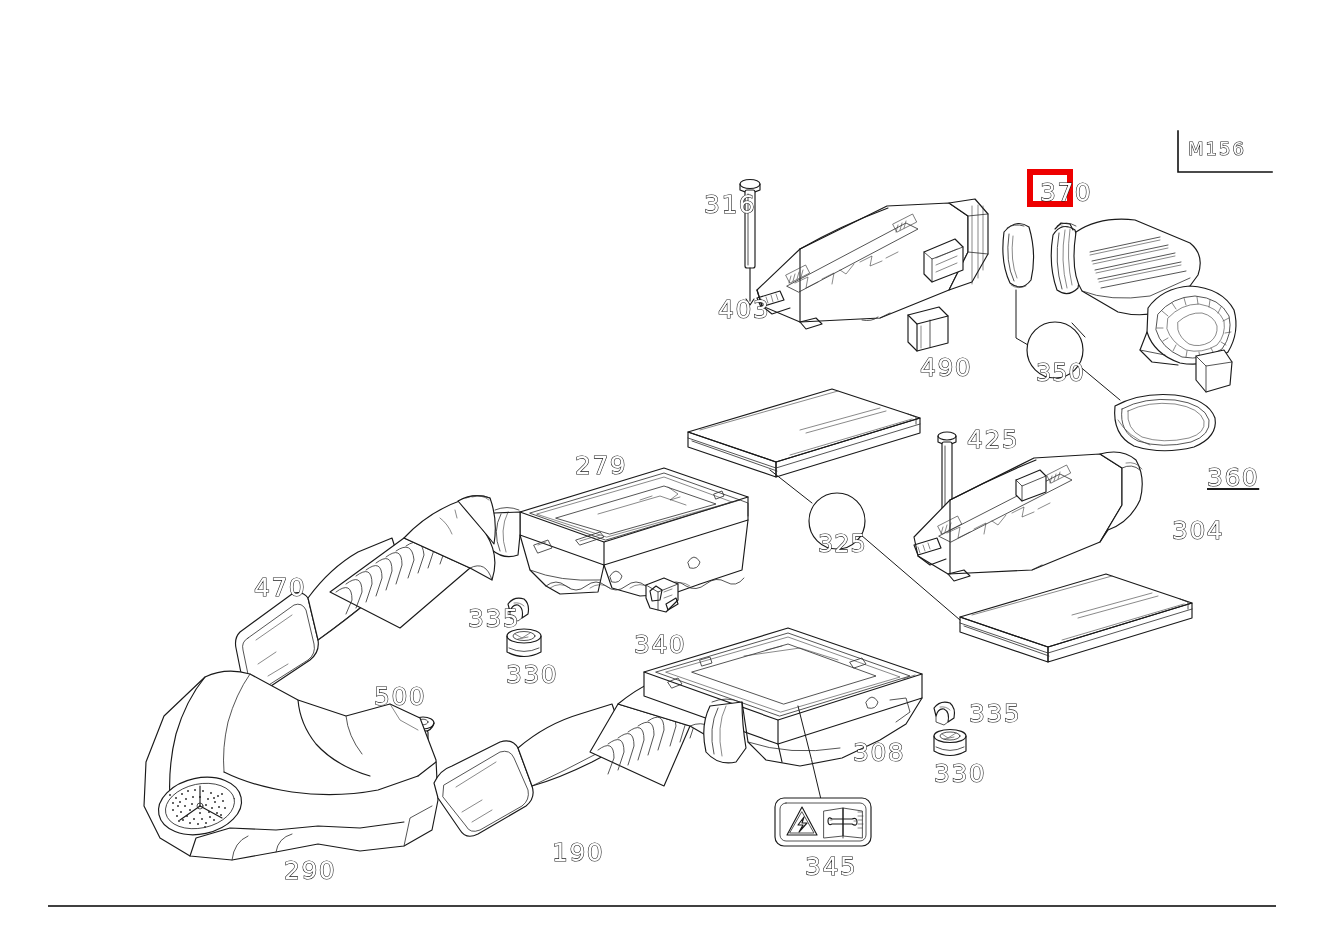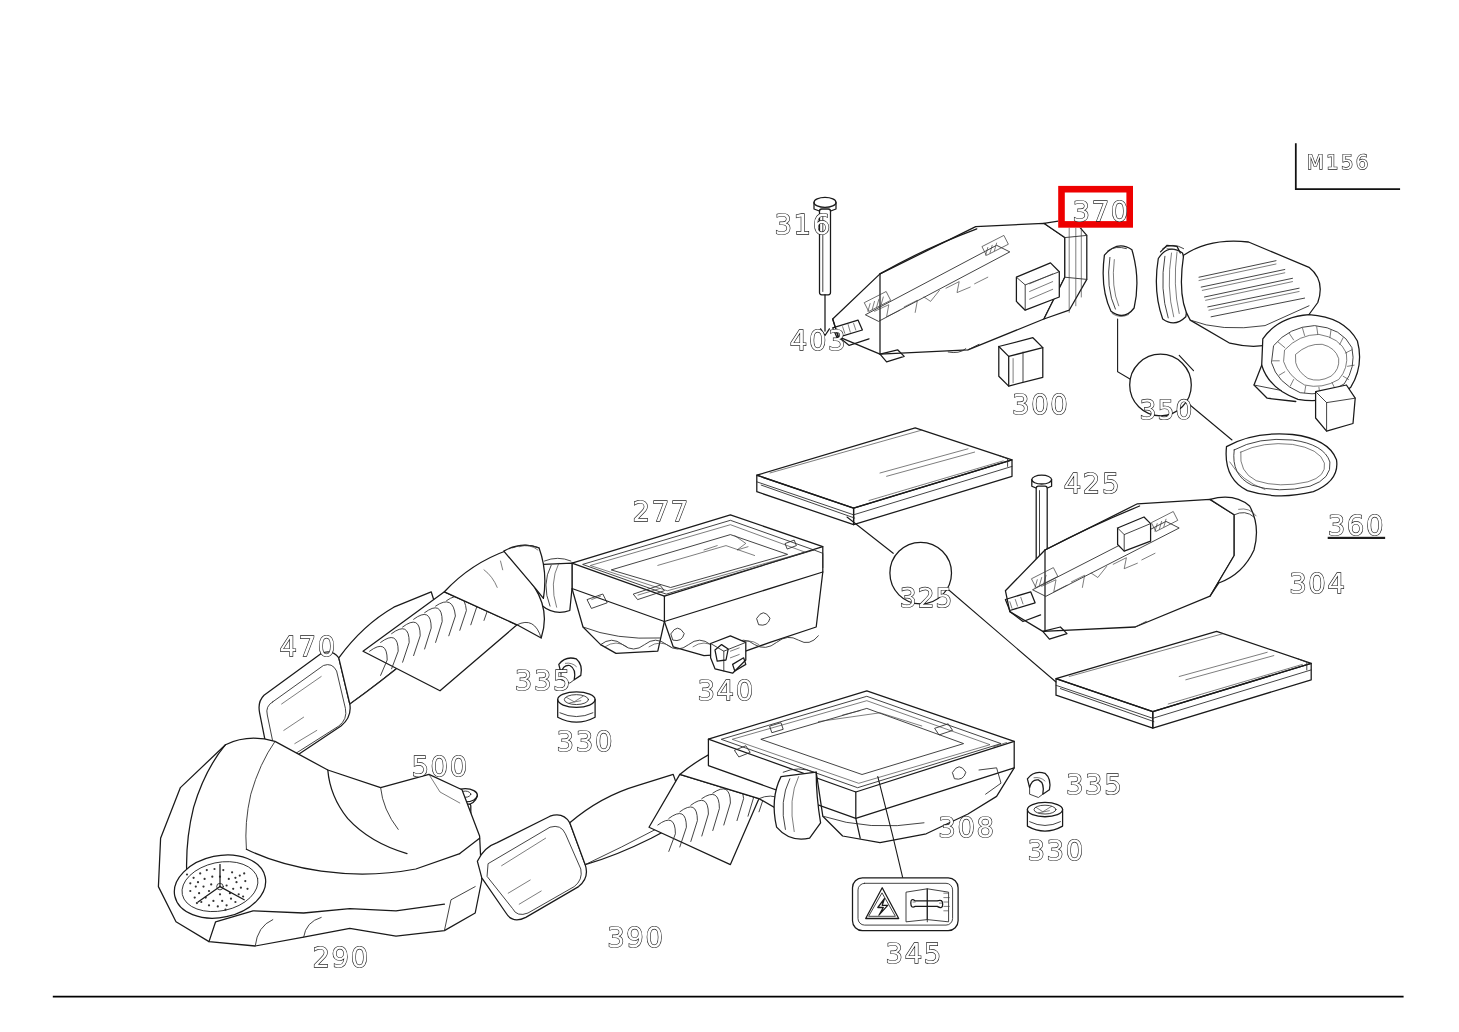--- a/index.html
+++ b/index.html
@@ -687,51 +687,51 @@
 
     <path class="bracket" d="M1178 131 L1178 172 L1272 172"></path>
 
   </svg>
   </div>
 
   <div class="lbl" style="left:704px; top:192px;">316</div>
 
   <div class="lbl" style="left:718px; top:297px;">403</div>
 
-  <div class="lbl" style="left:920px; top:355px;">300</div>
-
-  <div class="hl-box" style="left:962px; top:169px; width:68px; height:38px;">
+  <div class="lbl" style="left:920px; top:355px;">490</div>
+
+  <div class="hl-box" style="left:1027px; top:169px; width:46px; height:38px;">
     <span class="lbl" style="position:absolute; left:7px; top:5px;">370</span>
   </div>
 
   <div class="lbl circ" style="left:1036px; top:338px;">350</div>
 
   <div class="lbl" style="left:1207px; top:465px;text-decoration:underline;">360</div>
 
   <div class="lbl" style="left:1172px; top:518px;">304</div>
 
   <div class="lbl" style="left:967px; top:427px;">425</div>
 
-  <div class="lbl" style="left:575px; top:453px;">277</div>
+  <div class="lbl" style="left:575px; top:453px;">279</div>
 
   <div class="lbl circ" style="left:818px; top:509px;">325</div>
 
   <div class="lbl" style="left:468px; top:606px;">335</div>
 
   <div class="lbl" style="left:506px; top:662px;">330</div>
 
-  <div class="lbl" style="left:634px; top:615px;">340</div>
+  <div class="lbl" style="left:634px; top:632px;">340</div>
 
   <div class="lbl" style="left:254px; top:575px;">470</div>
 
   <div class="lbl" style="left:374px; top:684px;">500</div>
 
   <div class="lbl" style="left:284px; top:858px;">290</div>
 
-  <div class="lbl" style="left:552px; top:840px;">390</div>
+  <div class="lbl" style="left:552px; top:840px;">190</div>
 
   <div class="lbl" style="left:853px; top:740px;">308</div>
 
   <div class="lbl" style="left:969px; top:701px;">335</div>
 
   <div class="lbl" style="left:934px; top:761px;">330</div>
 
   <div class="lbl" style="left:805px; top:854px;">345</div>
 
   <div class="lbl model" style="left:1188px; top:140px;">M156</div>

